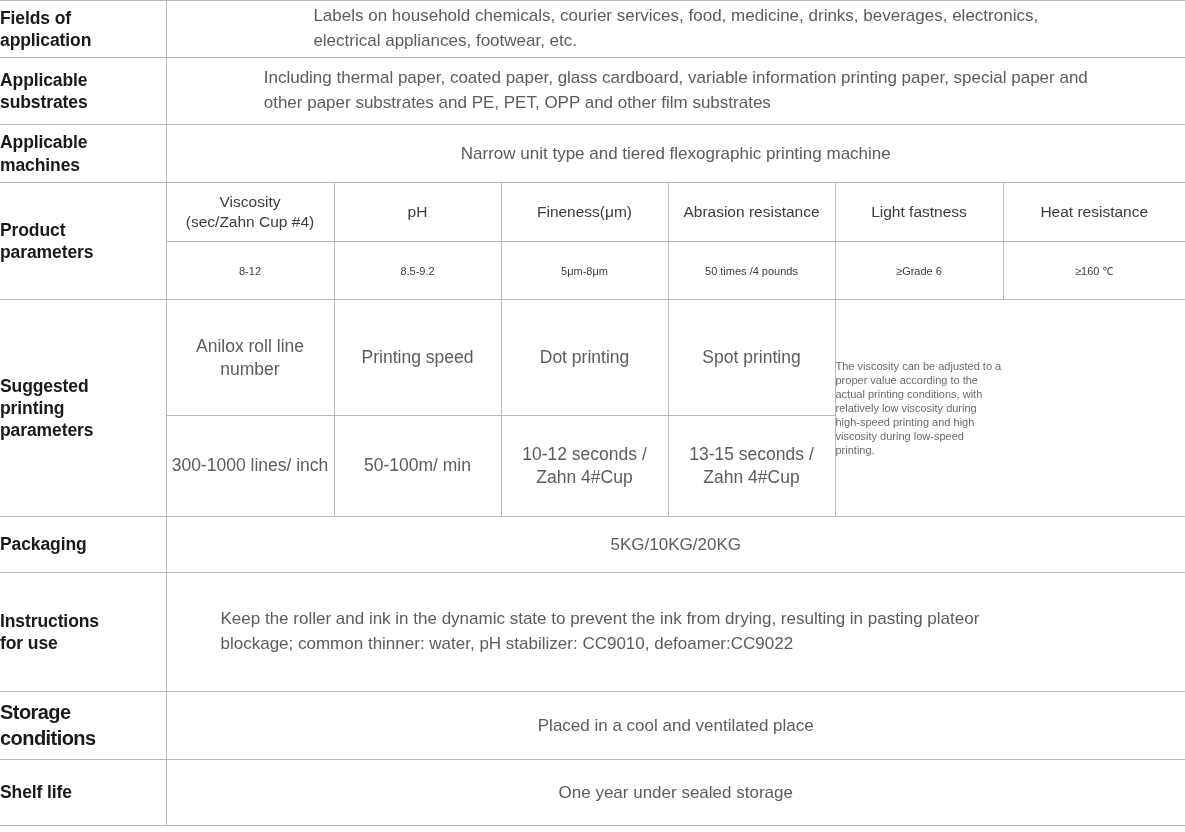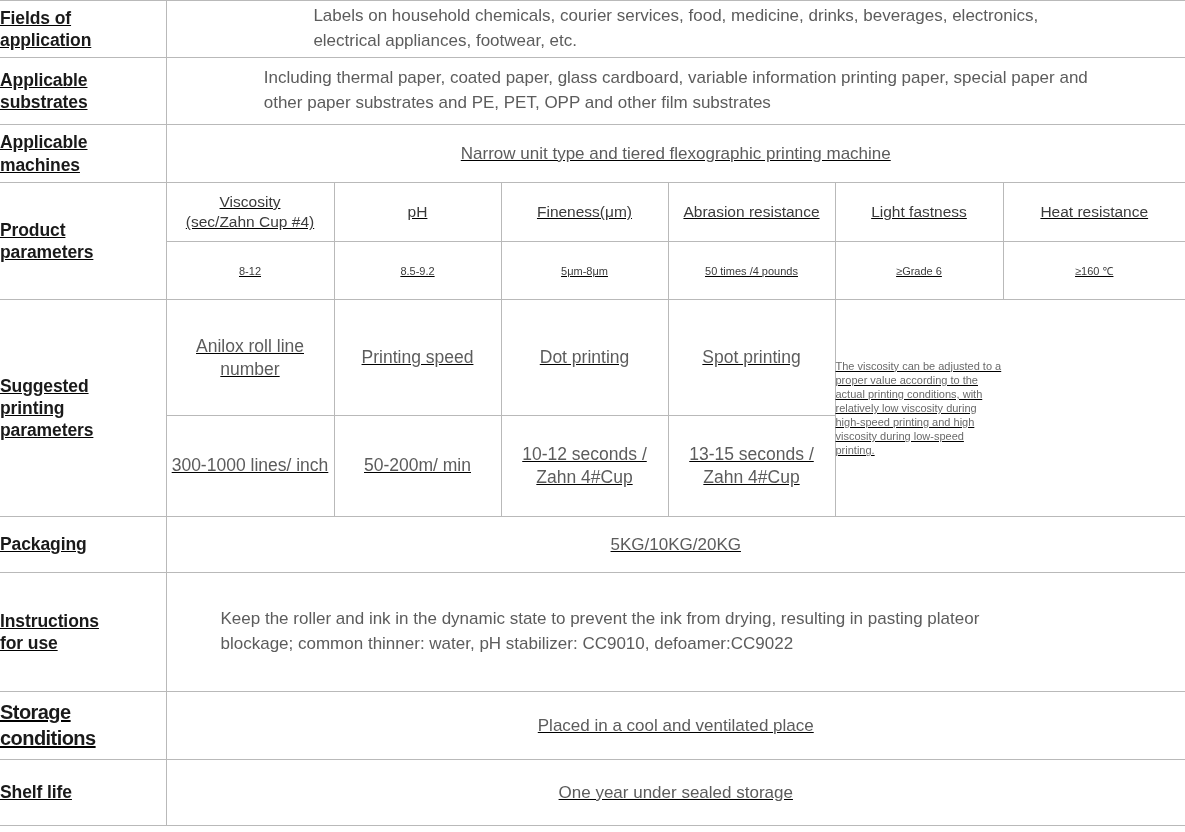--- a/index.html
+++ b/index.html
@@ -13,21 +13,20 @@
     height: 832px;
     font-family: "Liberation Sans", sans-serif;
     -webkit-font-smoothing: antialiased;
   }
 
   #spec-sheet {
     position: relative;
     width: 1185px;
     height: 832px;
     box-sizing: border-box;
-    text-decoration: underline;
   }
 
   table.spec-table {
     width: 1185px;
     border-collapse: collapse;
     table-layout: fixed;
     margin: 0;
   }
 
   table.spec-table td {
@@ -203,21 +202,21 @@
 parameters</td>
         <td class="sp-head" style="width:197px">Anilox roll line number</td>
         <td class="sp-head" style="width:203px">Printing speed</td>
         <td class="sp-head" style="width:202px">Dot printing</td>
         <td class="sp-head" style="width:202px">Spot printing</td>
         <td class="sp-note edge-right" rowspan="2" style="width:215px">The viscosity can be adjusted to a proper value according to the actual printing conditions, with relatively low viscosity during high-speed printing and high viscosity during low-speed printing.</td>
       </tr>
 
       <tr>
         <td class="sp-val">300-1000 lines/ inch</td>
-        <td class="sp-val">50-200m/ min</td>
+        <td class="sp-val">50-100m/ min</td>
         <td class="sp-val">10-12 seconds /
 Zahn 4#Cup</td>
         <td class="sp-val">13-15 seconds /
 Zahn 4#Cup</td>
       </tr>
 
       <tr>
         <td class="row-label edge-left h-pack" style="white-space:pre-line">Packaging</td>
         <td class="value edge-right" colspan="6">5KG/10KG/20KG</td>
       </tr>

